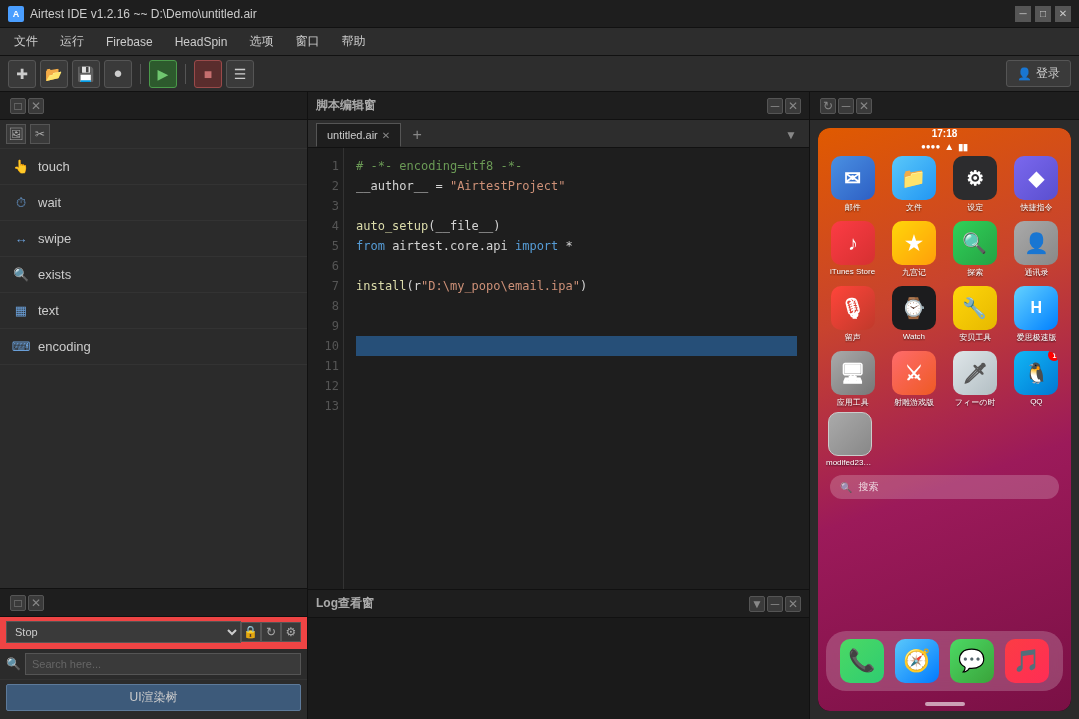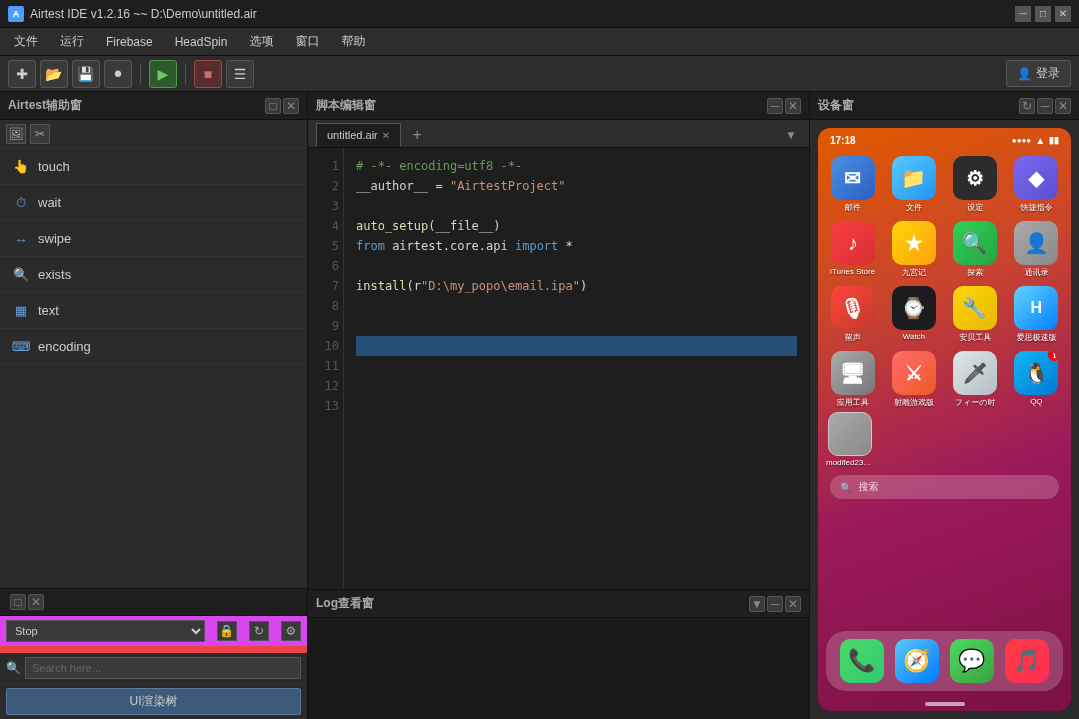--- a/index.html
+++ b/index.html
@@ -228,23 +228,23 @@
     
     #poco-panel {
       height: 130px;
       display: flex;
       flex-direction: column;
     }
     #poco-search-row {
       display: flex;
       align-items: center;
       padding: 4px 6px;
-      gap: 12px;
-      background: #d946ef;
-      border-bottom: 7px solid #ef4444;
+      gap: 0;
+      background: #ef4444;
+      border-bottom: 2px solid #ef4444;
     }
     #poco-search-row select {
       flex: 1;
       background: #3a3a3a;
       border: 1px solid #555;
       color: #ccc;
       height: 22px;
       font-size: 11px;
       padding: 0 4px;
     }
@@ -440,20 +440,21 @@
 
     
     #ios-status {
       height: 24px;
       display: flex;
       align-items: center;
       padding: 0 12px;
       font-size: 10px;
       color: white;
       font-weight: bold;
+      flex-direction: column;
     }
     #ios-time { flex: 1; }
     #ios-icons { display: flex; gap: 4px; align-items: center; }
 
     
     #app-grid {
       display: grid;
       grid-template-columns: repeat(4, 1fr);
       gap: 8px;
       padding: 4px 8px;
@@ -621,21 +622,20 @@
     <span>登录</span>
   </div>
 </div>
 
 <div id="main-layout">
 
   <div id="left-panel">
 
     <div id="airtest-panel">
       <div class="panel-header">
-        <span class="panel-header-title">Airtest辅助窗</span>
         <div class="panel-header-btn">□</div>
         <div class="panel-header-btn">✕</div>
       </div>
       <div id="airtest-search">
         <div class="search-icon-btn">🖼</div>
         <div class="search-icon-btn">✂</div>
       </div>
       <div id="airtest-list">
         <div class="api-item">
           <div class="api-icon">👆</div>
@@ -743,21 +743,20 @@
         <div class="panel-header-btn">▼</div>
         <div class="panel-header-btn">─</div>
         <div class="panel-header-btn">✕</div>
       </div>
       <div id="log-content"></div>
     </div>
   </div>
 
   <div id="device-panel">
     <div id="device-header">
-      <span id="device-title">设备窗</span>
       <div class="panel-header-btn">↻</div>
       <div class="panel-header-btn">─</div>
       <div class="panel-header-btn">✕</div>
     </div>
     <div id="phone-screen">
       <div id="phone-inner">
 
         <div id="ios-status">
           <span id="ios-time">17:18</span>
           <div id="ios-icons">

